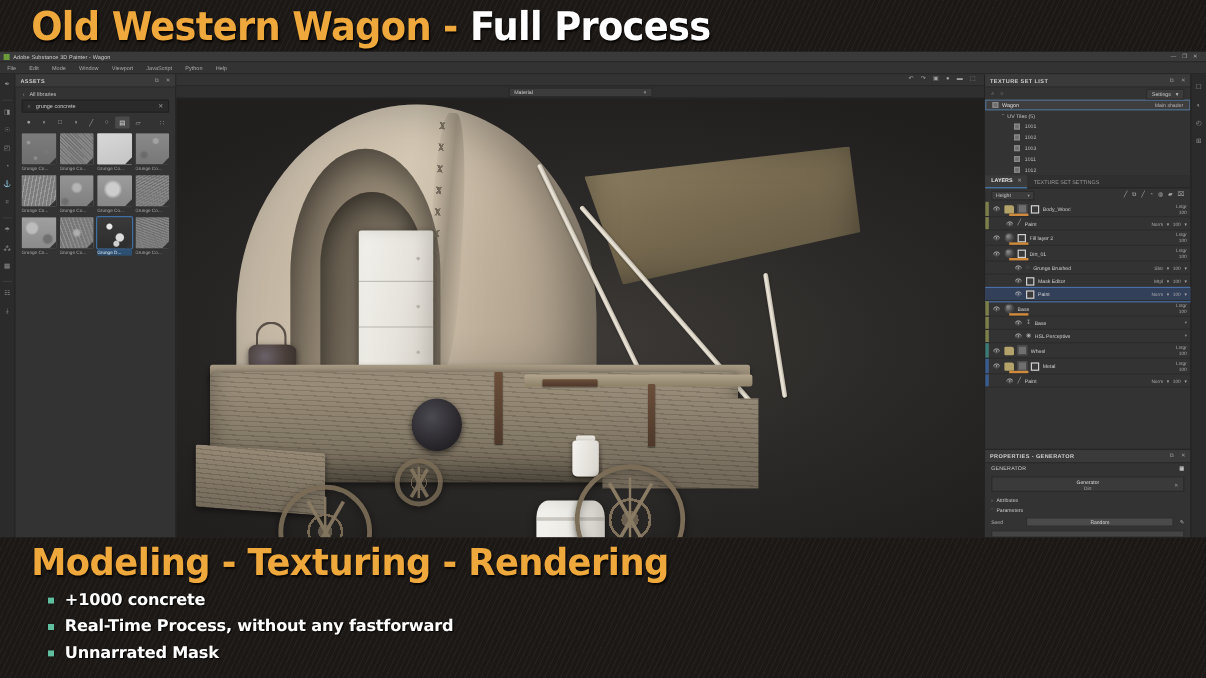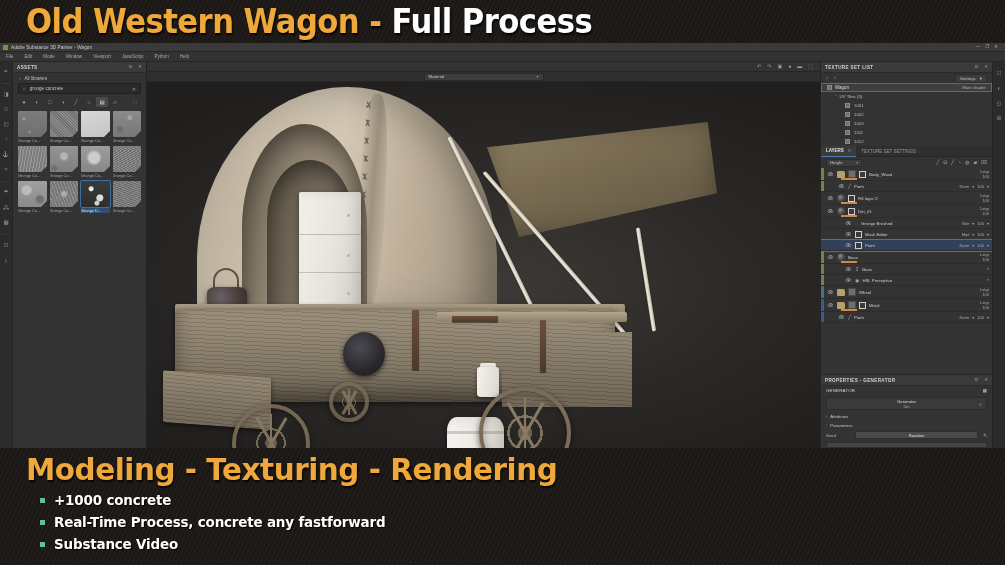--- a/index.html
+++ b/index.html
@@ -991,20 +991,20 @@
 
 <div id="bottom-banner" class="stripe-bg">
   <div id="subtitle">Modeling - Texturing - Rendering</div>
   <div id="bullets">
     <div class="bullet-row">
       <span class="bullet-dot"></span>
       <span class="bullet-txt">+1000 concrete</span>
     </div>
     <div class="bullet-row">
       <span class="bullet-dot"></span>
-      <span class="bullet-txt">Real-Time Process, concrete any fastforward</span>
+      <span class="bullet-txt">Real-Time Process, without any fastforward</span>
     </div>
     <div class="bullet-row">
       <span class="bullet-dot"></span>
-      <span class="bullet-txt">Substance Video</span>
+      <span class="bullet-txt">Unnarrated Mask</span>
     </div>
   </div>
 </div>
 
 </body></html>

